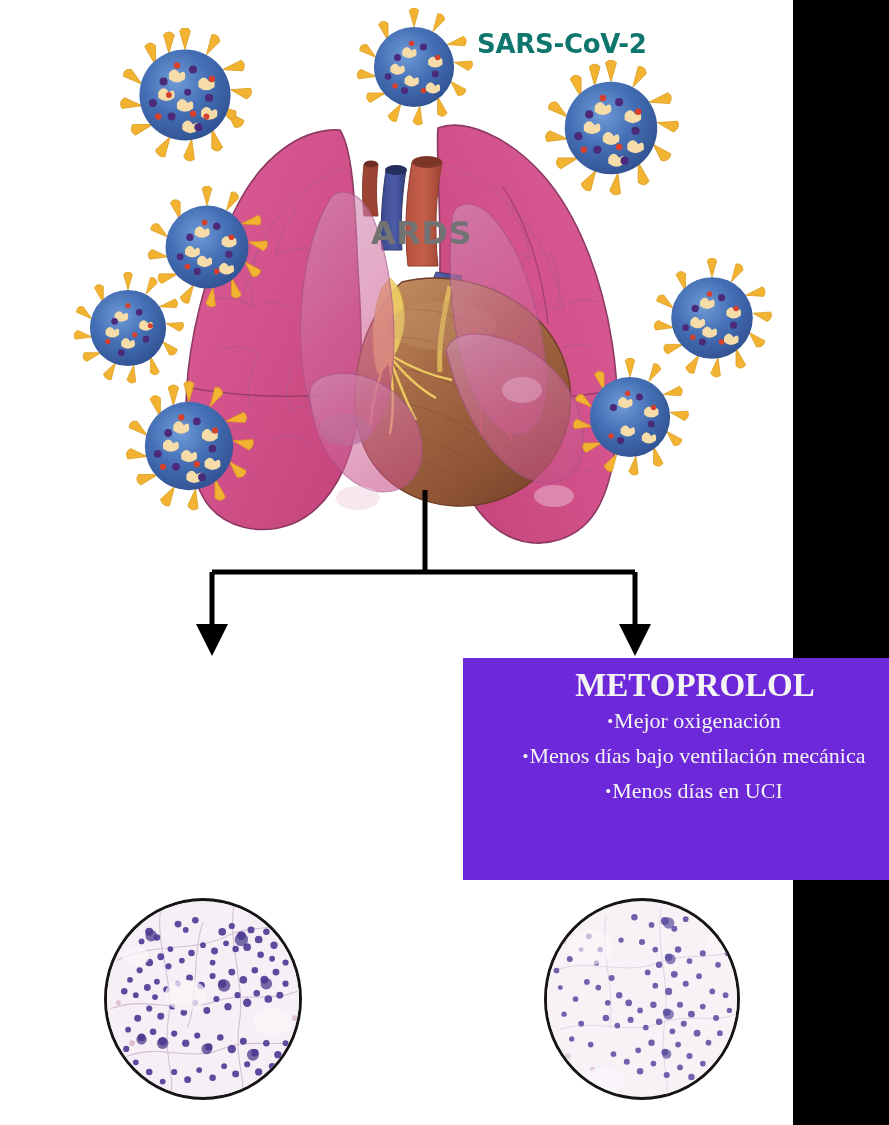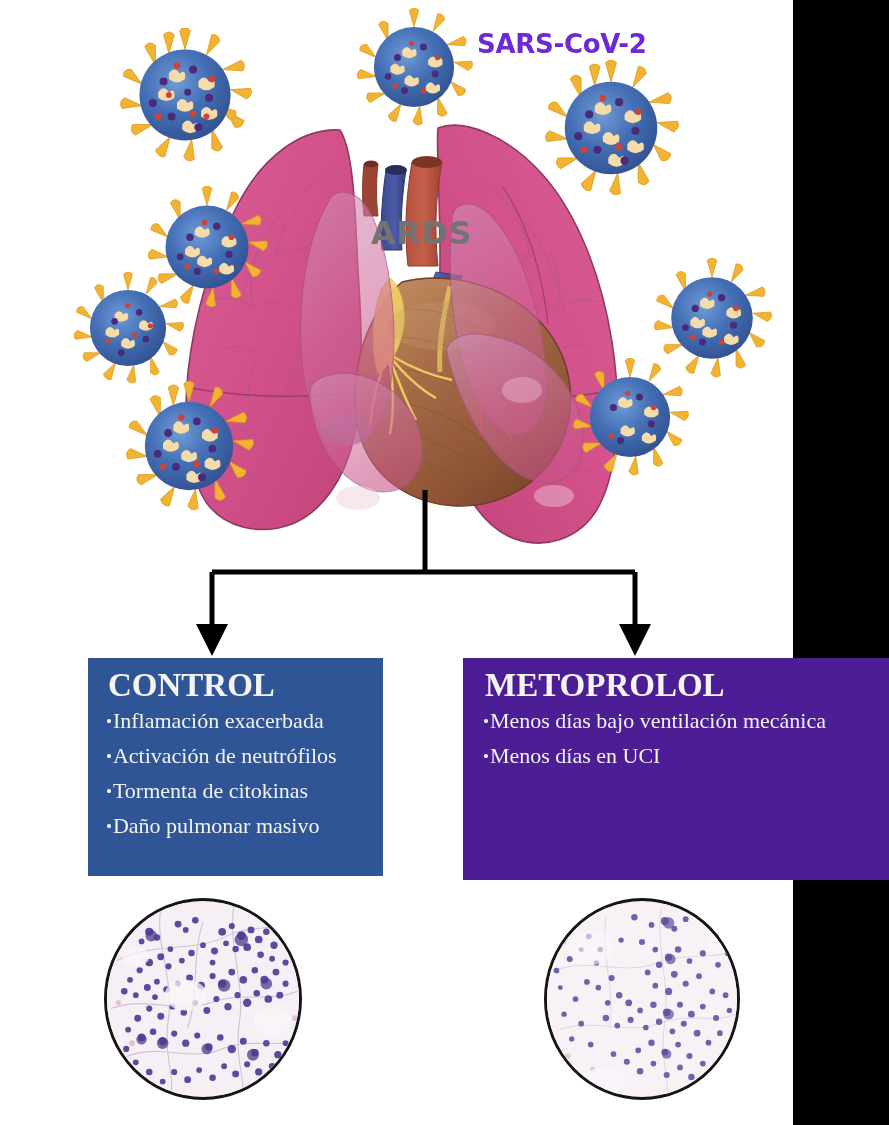--- a/index.html
+++ b/index.html
@@ -11,21 +11,21 @@
 
   
   .black-band{position:absolute;background:#000;}
   #band-top{left:793px;top:0;width:96px;height:658px;}
   #band-bottom{left:793px;top:876px;width:96px;height:249px;}
 
   
   #sars-label{
     position:absolute;left:477px;top:29px;
     font-family:"DejaVu Sans",sans-serif;
-    font-weight:bold;font-size:26px;letter-spacing:-0.3px;color:#6d28d9;
+    font-weight:bold;font-size:26px;letter-spacing:-0.3px;color:#0f766e;
     white-space:nowrap;
   }
 
   
   #ards-label{
     position:absolute;left:371px;top:214px;
     font-family:"DejaVu Sans",sans-serif;
     font-weight:bold;font-size:32px;letter-spacing:0.5px;color:#737373;
     white-space:nowrap;
   }
@@ -43,21 +43,21 @@
   #arrow-tree svg{display:block;width:100%;height:100%;}
 
   
   .info-box{
     position:absolute;
     font-family:"Liberation Serif",serif;
     color:#f2f2f2;
     box-sizing:border-box;
   }
   #control-box{left:88px;top:658px;width:295px;height:218px;background:#2f5596;padding:10px 0 0 10px;}
-  #metoprolol-box{left:463px;top:658px;width:426px;height:222px;background:#4c1d95;padding:10px 0 0 12px;}
+  #metoprolol-box{left:463px;top:658px;width:426px;height:222px;background:#6d28d9;padding:10px 0 0 28px;text-align:center;}
 
   .box-title{
     font-family:"Liberation Serif",serif;
     font-weight:bold;line-height:1.04;color:#f4f4f4;
     white-space:nowrap;
   }
   #control-box .box-title{font-size:33px;margin:0 0 2px 10px;}
   #metoprolol-box .box-title{font-size:33px;margin:0 0 2px 10px;}
 
   .bullets{list-style:none;margin:0;padding:0;}
@@ -610,33 +610,25 @@
         <line x1="455" y1="92" x2="455" y2="150"></line>
       </g>
       <polygon points="32,176 16,144 48,144" fill="#000"></polygon>
       <polygon points="455,176 439,144 471,144" fill="#000"></polygon>
     </svg>
   </div>
 
   <div class="black-band" id="band-top"></div>
   <div class="black-band" id="band-bottom"></div>
 
-  <div class="info-box" id="control-box">
-    <div class="box-title">CONTROL</div>
-    <ul class="bullets">
-      <li>Inflamación exacerbada</li>
-      <li>Activación de neutrófilos</li>
-      <li>Tormenta de citokinas</li>
-      <li>Daño pulmonar masivo</li>
-    </ul>
-  </div>
 
   <div class="info-box" id="metoprolol-box">
     <div class="box-title">METOPROLOL</div>
     <ul class="bullets">
+      <li>Mejor oxigenación</li>
       <li>Menos días bajo ventilación mecánica</li>
       <li>Menos días en UCI</li>
     </ul>
   </div>
 
   <div class="histo" id="histo-control">
     <svg viewBox="0 0 200 200" xmlns="http://www.w3.org/2000/svg">
       <rect width="200" height="200" fill="#f6eff5"></rect>
       <g stroke="#cdb7cf" stroke-width="1.1" fill="none" opacity="0.85">
         <path d="M10 60 C48 40 92 52 126 34 C150 22 176 30 196 18"></path>

